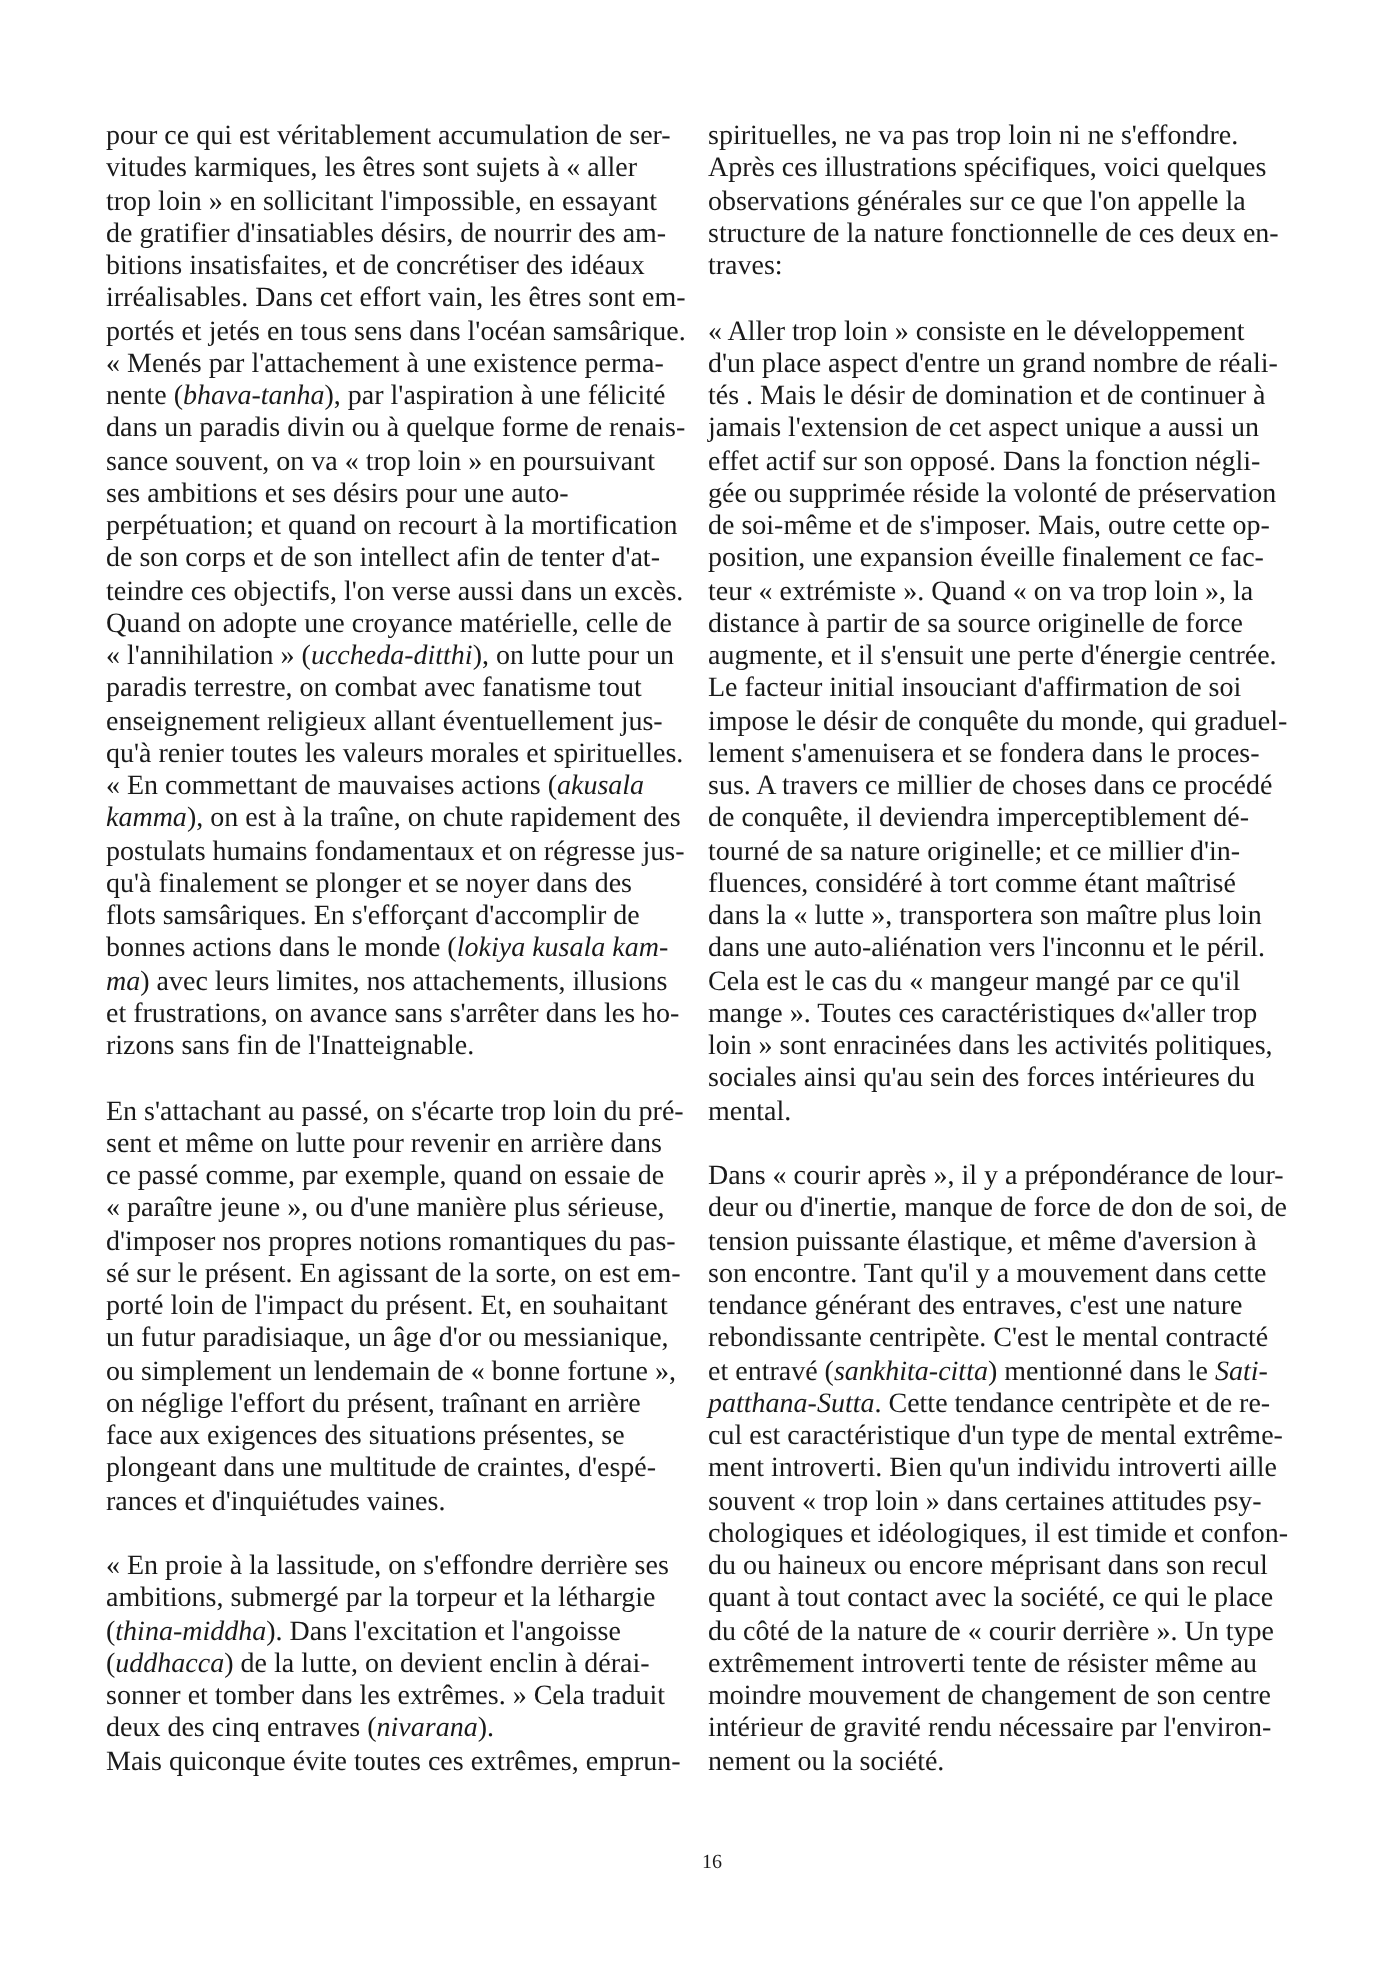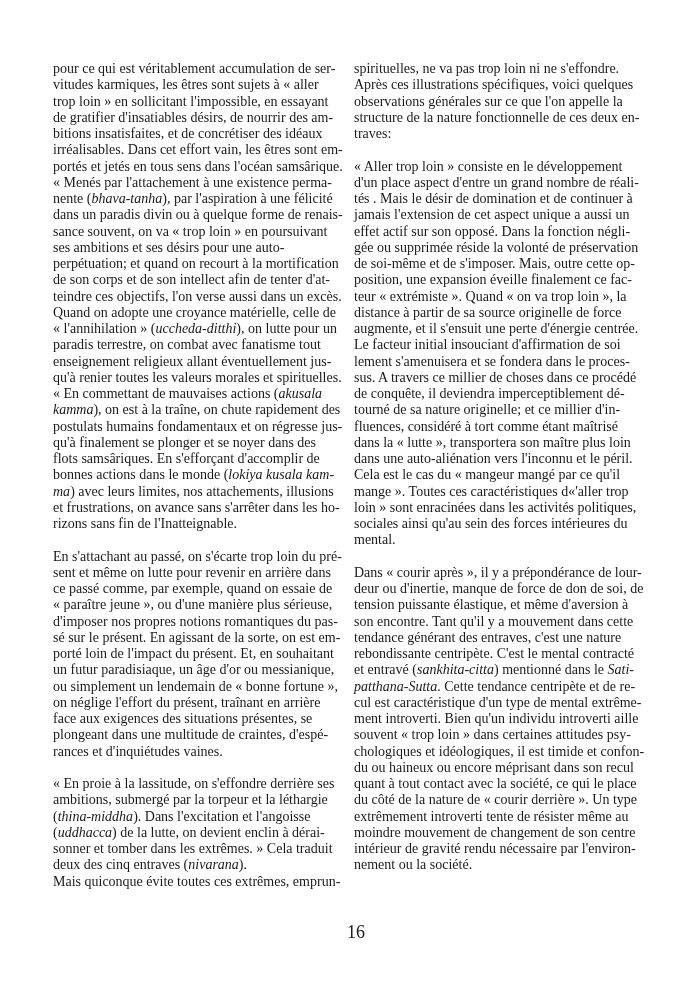--- a/index.html
+++ b/index.html
@@ -35,21 +35,21 @@
     height: 16.25px;
     white-space: pre;
   }
   .line em { font-style: italic; }
   .page-number {
     position: absolute;
     left: 336px;
     top: 924px;
     width: 40px;
     text-align: center;
-    font-size: 18px;
+    font-size: 10px;
     line-height: 16px;
     color: #1a1a1a;
   }
 </style>
 </head>
 <body>
 
 <div class="page">
   <div class="column left">
       <div class="para">
@@ -124,20 +124,21 @@
         <div class="line">tés . Mais le désir de domination et de continuer à</div>
         <div class="line">jamais l'extension de cet aspect unique a aussi un</div>
         <div class="line">effet actif sur son opposé. Dans la fonction négli-</div>
         <div class="line">gée ou supprimée réside la volonté de préservation</div>
         <div class="line">de soi-même et de s'imposer. Mais, outre cette op-</div>
         <div class="line">position, une expansion éveille finalement ce fac-</div>
         <div class="line">teur « extrémiste ». Quand « on va trop loin », la</div>
         <div class="line">distance à partir de sa source originelle de force</div>
         <div class="line">augmente, et il s'ensuit une perte d'énergie centrée.</div>
         <div class="line">Le facteur initial insouciant d'affirmation de soi</div>
+        <div class="line">impose le désir de conquête du monde, qui graduel-</div>
         <div class="line">lement s'amenuisera et se fondera dans le proces-</div>
         <div class="line">sus. A travers ce millier de choses dans ce procédé</div>
         <div class="line">de conquête, il deviendra imperceptiblement dé-</div>
         <div class="line">tourné de sa nature originelle; et ce millier d'in-</div>
         <div class="line">fluences, considéré à tort comme étant maîtrisé</div>
         <div class="line">dans la « lutte », transportera son maître plus loin</div>
         <div class="line">dans une auto-aliénation vers l'inconnu et le péril.</div>
         <div class="line">Cela est le cas du « mangeur mangé par ce qu'il</div>
         <div class="line">mange ». Toutes ces caractéristiques d«'aller trop</div>
         <div class="line">loin » sont enracinées dans les activités politiques,</div>

